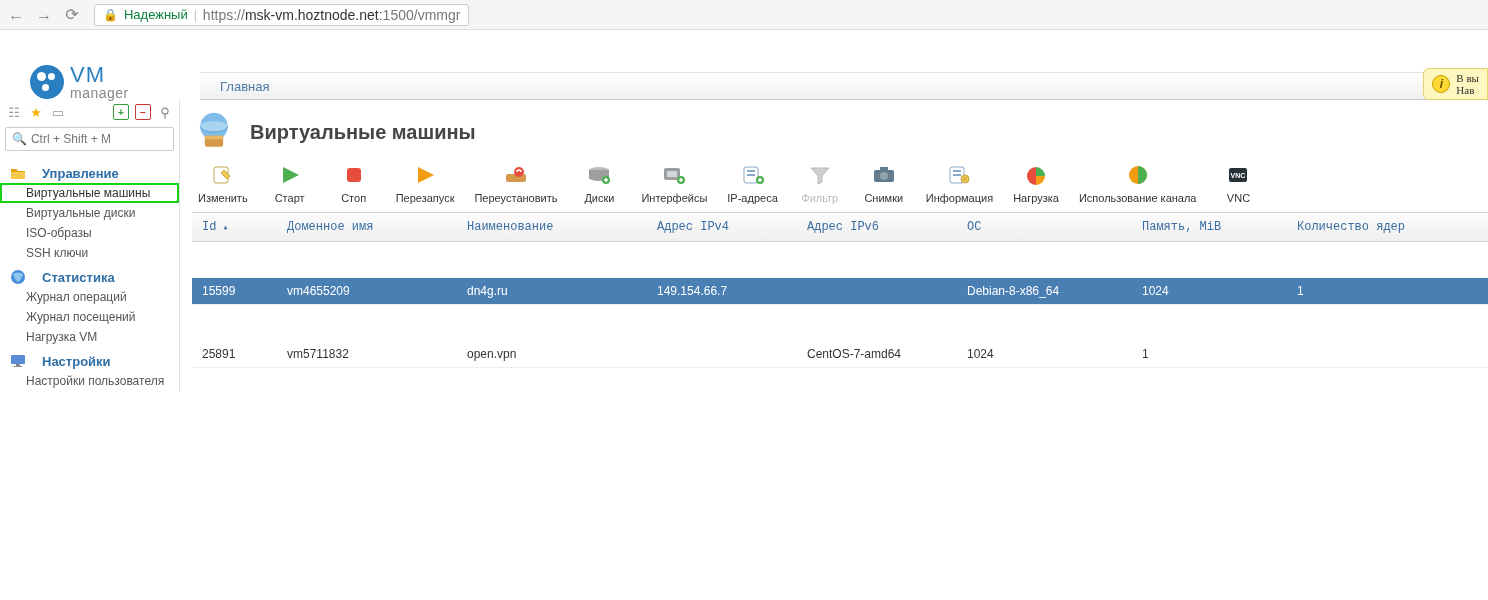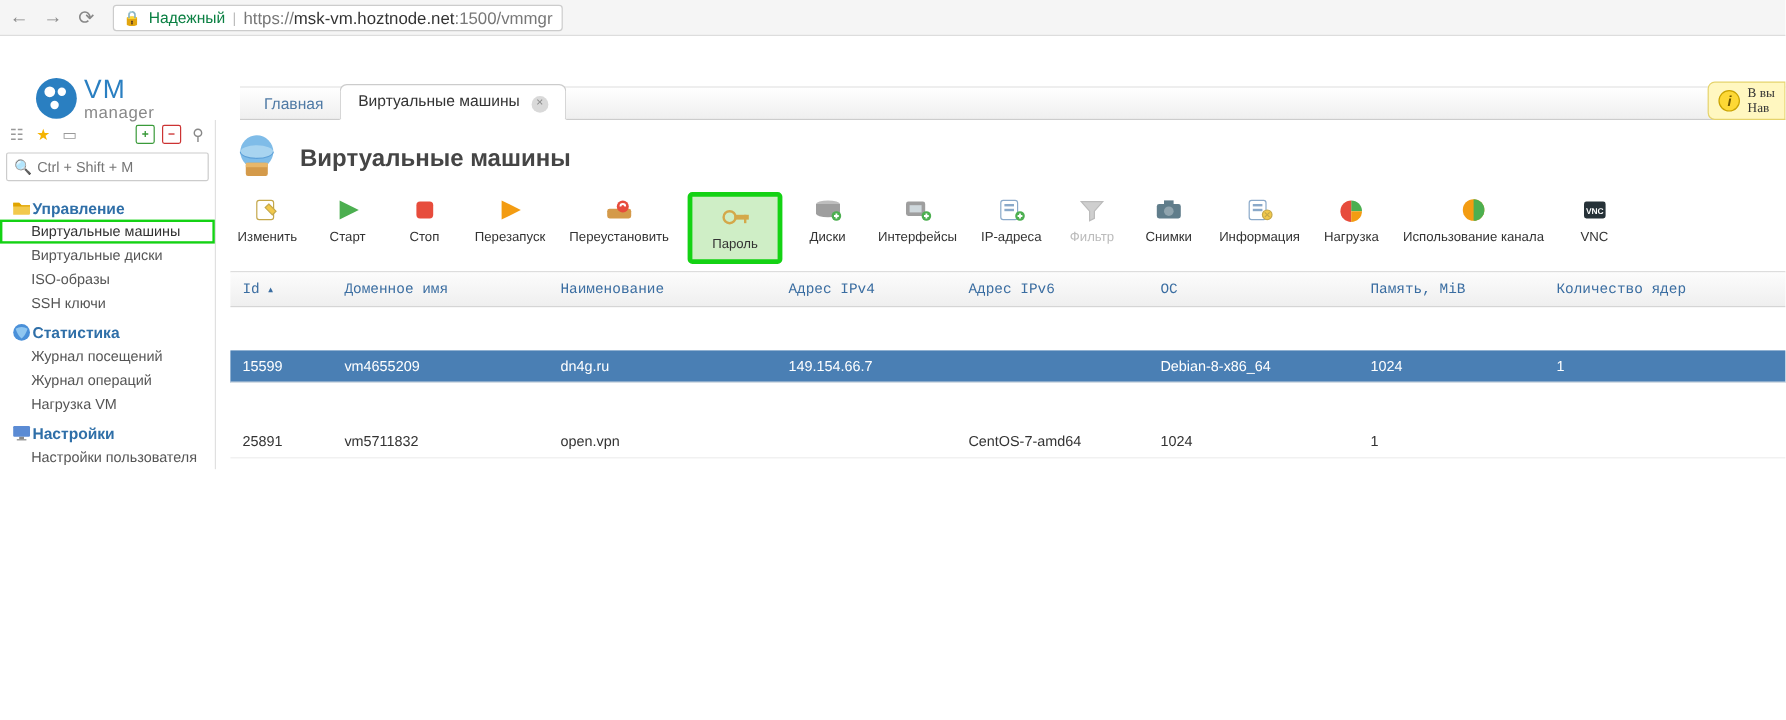--- a/index.html
+++ b/index.html
@@ -42,21 +42,21 @@
 .sb-iconrow .grp { display: flex; gap: 6px; }
 .sb-ico { width: 16px; height: 16px; display: inline-flex; align-items: center; justify-content: center; font-size: 13px; color: #999; cursor: pointer; }
 .sb-ico.star { color: #f5b301; }
 .sb-ico.plus { color: #3a9a3a; border: 1px solid #3a9a3a; border-radius: 2px; font-weight: bold; font-size: 10px; }
 .sb-ico.minus { color: #c33; border: 1px solid #c33; border-radius: 2px; font-weight: bold; font-size: 10px; }
 .sb-ico.pin { color: #888; }
 
 .sb-search { margin: 3px 5px 8px; border: 1px solid #ccc; border-radius: 2px; height: 24px; display: flex; align-items: center; padding: 0 6px; gap: 4px; color: #888; }
 .sb-search input { border: none; outline: none; width: 100%; font-size: 12px; color: #333; }
 
-.sb-sect { padding: 6px 8px 2px 10px; color: #2f6fa8; font-weight: bold; font-size: 13px; display: flex; align-items: center; gap: 1px; }
+.sb-sect { padding: 6px 8px 2px 10px; color: #2f6fa8; font-weight: bold; font-size: 13px; display: flex; align-items: center; gap: 16px; }
 .sb-sect svg, .sb-sect .sect-ico { width: 16px; height: 16px; }
 .sb-item { padding: 3px 8px 3px 26px; color: #555; font-size: 12px; cursor: pointer; }
 .sb-item.highlighted { border: 2px solid #14d214; background: #fff; padding: 1px 6px 1px 24px; }
 .sb-item.selected { color: #333; }
 
 
 .main { flex: 1; padding: 10px 0 0 12px; }
 .page-head { display: flex; align-items: center; gap: 14px; margin-bottom: 6px; }
 .page-ico { width: 44px; height: 44px; }
 .page-title { font-size: 20px; font-weight: bold; color: #454545; }
@@ -99,24 +99,20 @@
   <div class="logo-wrap">
     <div class="logo-mark"></div>
     <div class="logo-txt">
       <div class="vm">VM</div>
       <div class="mgr">manager</div>
     </div>
   </div>
 
   <div class="tabs-bar">
     <div class="tab"><span>Главная</span></div>
-    <div class="tab active">
-      <span>Виртуальные машины</span>
-      <span class="close">×</span>
-    </div>
   </div>
 
   <div class="info-pill">
     <span class="ii">i</span>
     <span class="itxt">
       <span>В вы</span><br>
       <span>Нав</span>
     </span>
   </div>
 </div>
@@ -153,22 +149,22 @@
     <div class="sb-item">ISO-образы</div>
     <div class="sb-item">SSH ключи</div>
 
     <div class="sb-sect">
       <svg class="sect-ico" viewBox="0 0 16 16">
           <circle cx="8" cy="8" r="7" fill="#4a90d9"></circle>
           <path fill="#8fc6f0" d="M3 5q5-3 10 0-2 6-5 8-3-2-5-8z"></path>
         </svg>
       <span>Статистика</span>
     </div>
+    <div class="sb-item">Журнал операций</div>
     <div class="sb-item">Журнал посещений</div>
-    <div class="sb-item">Журнал операций</div>
     <div class="sb-item">Нагрузка VM</div>
 
     <div class="sb-sect">
       <svg class="sect-ico" viewBox="0 0 16 16">
           <rect x="1" y="2" width="14" height="9" rx="1" fill="#5b8bd4"></rect>
           <rect x="6" y="11" width="4" height="2" fill="#888"></rect>
           <rect x="4" y="13" width="8" height="1" fill="#888"></rect>
         </svg>
       <span>Настройки</span>
     </div>
@@ -223,30 +219,20 @@
         </div>
         <div class="tbtn">
           <span class="ticon">
             <svg width="26" height="22" viewBox="0 0 26 22">
               <rect x="3" y="10" width="20" height="8" rx="2" fill="#d49a4a"></rect>
               <circle cx="16" cy="8" r="5" fill="#e74c3c"></circle>
               <path d="M14 8a2 2 0 1 1 4 0" fill="none" stroke="#fff" stroke-width="1.5"></path>
             </svg>
           </span>
           <span class="tlbl">Переустановить</span>
-        </div>
-        <div class="tbtn highlighted">
-          <span class="ticon">
-            <svg width="26" height="22" viewBox="0 0 26 22">
-              <circle cx="8" cy="11" r="5" fill="none" stroke="#d4a84a" stroke-width="2"></circle>
-              <rect x="12" y="9" width="12" height="4" fill="#d4a84a"></rect>
-              <rect x="20" y="9" width="2" height="7" fill="#d4a84a"></rect>
-            </svg>
-          </span>
-          <span class="tlbl">Пароль</span>
         </div>
         <div class="tbtn">
           <span class="ticon">
             <svg width="26" height="22" viewBox="0 0 26 22">
               <ellipse cx="13" cy="6" rx="10" ry="3" fill="#bdbdbd"></ellipse>
               <path d="M3 6v8a10 3 0 0 0 20 0V6" fill="#9e9e9e"></path>
               <circle cx="20" cy="16" r="4" fill="#4caf50"></circle>
               <path d="M20 14v4m-2-2h4" stroke="#fff" stroke-width="1.5"></path>
             </svg>
           </span>

